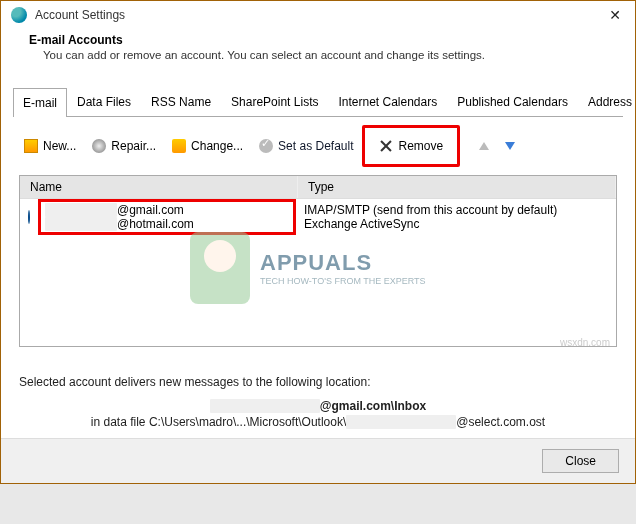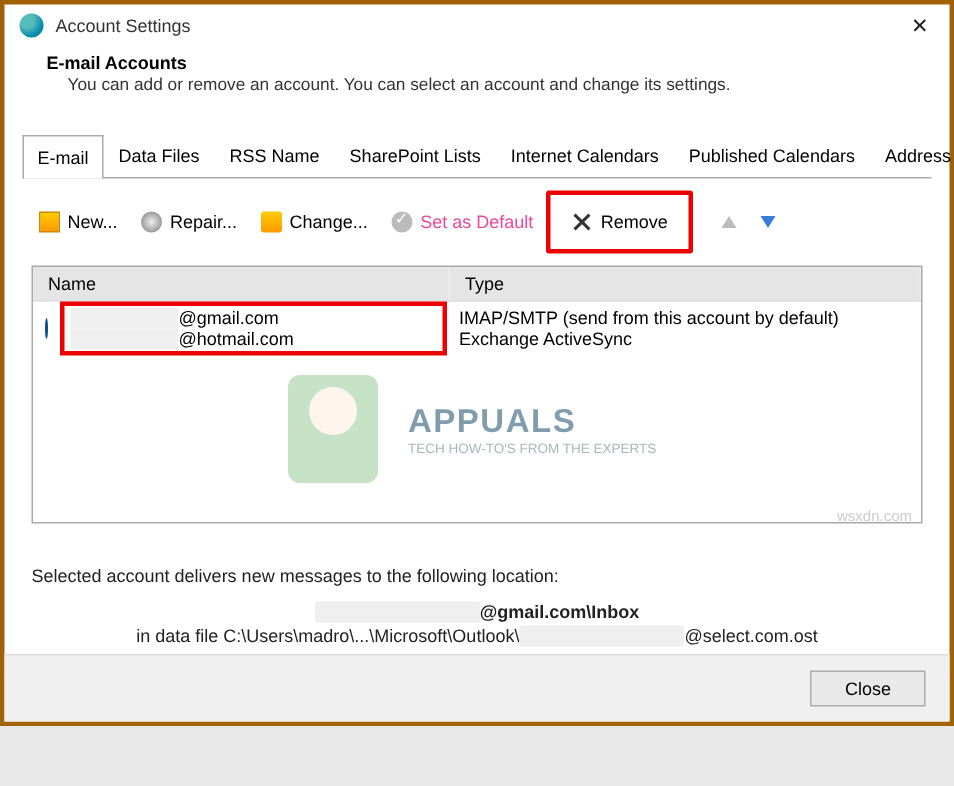--- a/index.html
+++ b/index.html
@@ -1,30 +1,30 @@
 <!DOCTYPE html>
 <html><head>
 <meta charset="utf-8">
 <style>
 * { box-sizing: border-box; font-family: "Segoe UI", Tahoma, sans-serif; }
 body { margin: 0; background: #e8e8e8; width: 636px; height: 524px; overflow: hidden; }
-.window { width: 636px; height: 484px; background: #fff; border: 3px solid #a16207; position: relative; }
+.window { width: 636px; height: 484px; background: #fff; border: 1px solid #a16207; position: relative; }
 .titlebar { display: flex; align-items: center; padding: 6px 10px; font-size: 12px; }
 .app-icon { width: 16px; height: 16px; background: radial-gradient(circle at 30% 30%, #5bb 30%, #08a 70%); border-radius: 50%; margin-right: 8px; }
 .title-text { flex: 1; color: #333; }
 .close-x { font-size: 14px; color: #222; cursor: pointer; padding: 0 4px; }
 .section { padding: 4px 28px 16px 28px; }
 .section-title { font-weight: 600; font-size: 12px; margin-bottom: 2px; }
 .section-sub { font-size: 11.5px; color: #333; margin-bottom: 6px; padding-left: 14px; }
 .tabs { display: flex; border-bottom: 1px solid #aaa; font-size: 12px; margin: 4px 12px 0 12px; }
 .tab { padding: 7px 9px; border: 1px solid transparent; border-bottom: none; color: #000000; cursor: pointer; white-space: nowrap; }
 .tab.active { border-color: #aaa; background: #fff; position: relative; top: 1px; }
 .toolbar { display: flex; align-items: center; padding: 8px 16px; gap: 2px; font-size: 12px; }
 .tbtn { display: inline-flex; align-items: center; gap: 5px; padding: 3px 6px; cursor: pointer; border: 1px solid transparent; }
-.tbtn.disabled { color: #ec4899; cursor: default; }
+.tbtn.disabled { color: #0f172a; cursor: default; }
 .ticon { width: 14px; height: 14px; display: inline-block; }
 .ic-new { background: linear-gradient(#fc0,#f90); border: 1px solid #c80; }
 .ic-repair { background: radial-gradient(#eee,#777); border-radius: 50%; }
 .ic-change { background: linear-gradient(#fc0,#f90); border-radius: 2px; }
 .ic-check { width:14px;height:14px;border-radius:50%;background:#bbb;position:relative;}
 .ic-check::after{content:"✓";position:absolute;left:2px;top:-2px;font-size:11px;color:#fff;}
 .ic-remove { position:relative;}
 .ic-remove::before,.ic-remove::after{content:"";position:absolute;left:6px;top:0;width:2px;height:14px;background:#333;}
 .ic-remove::before{transform:rotate(45deg);} .ic-remove::after{transform:rotate(-45deg);}
 .arr-up,.arr-down{width:0;height:0;border-left:5px solid transparent;border-right:5px solid transparent;}
@@ -35,21 +35,21 @@
 .thead { display: flex; background: #e5e5e5; border-bottom: 1px solid #ddd; font-size: 12px; }
 .th { padding: 4px 10px; border-right: 1px solid #eee; }
 .col-name { width: 278px; } .col-type { flex: 1; }
 .trow { display: flex; font-size: 12px; align-items: center; }
 .td { padding: 1px 8px; }
 .row-icon { width: 18px; display:flex; justify-content:center; }
 .check-badge { width:14px;height:14px;border-radius:50%;background:#0a4d8c;position:relative;}
 .check-badge::after{content:"✓";position:absolute;left:2px;top:-2px;font-size:11px;color:#fff;}
 .blurred { background: #efefef; color: transparent; border-radius:1px; display:inline-block; filter: blur(0.3px); }
 .email-row-hl { border: 3px solid #e00; padding: 0; }
-.watermark { position:absolute; left:170px; top:72px; opacity:.55; font-size:11px; display:flex; align-items:center; gap:20px; pointer-events:none;justify-content:center;}
+.watermark { position:absolute; left:170px; top:56px; opacity:.55; font-size:11px; display:flex; align-items:center; gap:10px; pointer-events:none;justify-content:center;}
 .wm-fig { width:60px;height:72px;background:#9c9; border-radius:8px; position:relative;}
 .wm-fig::after{content:"";position:absolute;left:14px;top:8px;width:32px;height:32px;border-radius:50%;background:#fed;}
 .wm-text { display:flex;flex-direction:column;}
 .wm-brand { font-size:22px; font-weight:700; color:#1a4d6b; letter-spacing:1px;}
 .wm-sub { font-size:9px;color:#5a7d8b;}
 .site-wm { position:absolute; right:6px; bottom:-2px; font-size:10px; color:#ccc; }
 .info-area { padding: 14px 18px 4px 18px; font-size: 12px; color: #222; margin-top:14px;}
 .info-line2 { text-align: center; margin-top: 10px; }
 .info-line3 { text-align: center; margin-top: 2px; }
 hr.sep { margin: 14px 0 0 0; border: none; border-top: 1px solid #ddd; }

